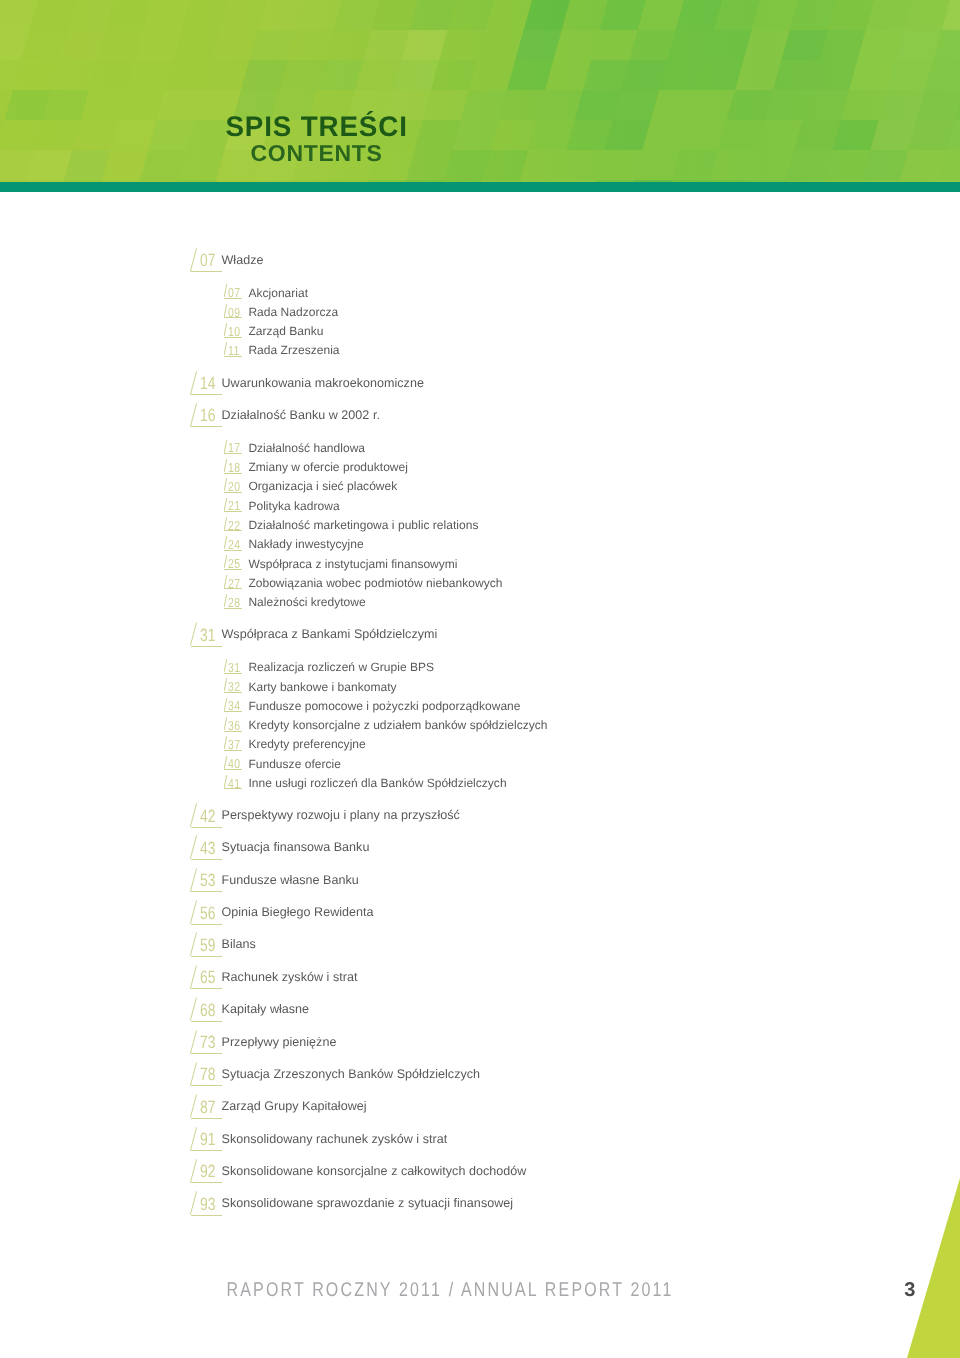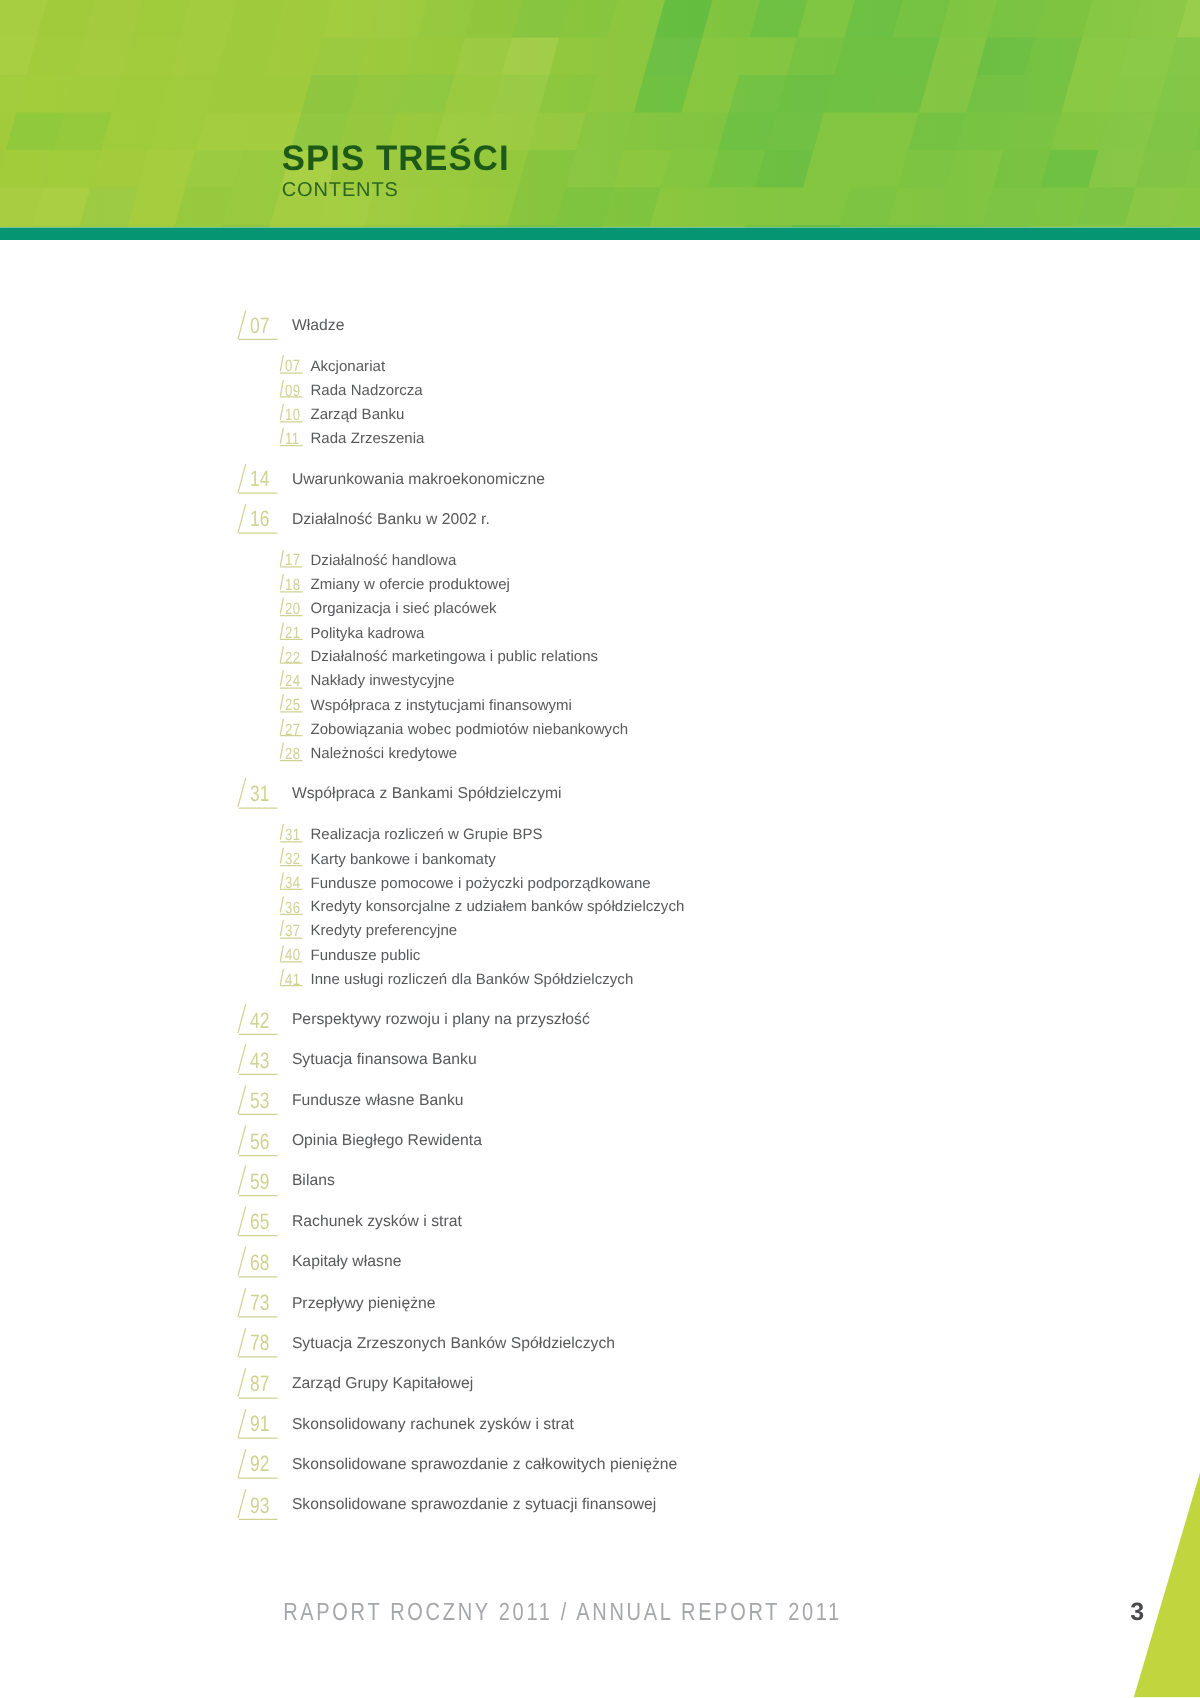--- a/index.html
+++ b/index.html
@@ -5,37 +5,37 @@
 <style>
   html,body{margin:0;padding:0;}
   body{width:960px;height:1358px;background:#ffffff;font-family:"Liberation Sans",sans-serif;overflow:hidden;position:relative;-webkit-font-smoothing:antialiased;text-rendering:geometricPrecision;}
   .page{position:absolute;inset:0;width:960px;height:1358px;overflow:hidden;background:#fff;will-change:transform;}
 
   
   .hdr{position:absolute;left:0;top:0;width:960px;height:182px;overflow:hidden;}
   .hdr svg{position:absolute;left:0;top:0;}
   .hdr-title{position:absolute;left:225.4px;top:114.2px;z-index:5;}
   .t-pl{font-family:"Liberation Sans",sans-serif;font-weight:bold;font-size:27.8px;letter-spacing:0.85px;transform:scaleY(1.02);transform-origin:0 100%;color:#1d5a18;line-height:26px;}
-  .t-en{font-family:"Liberation Sans",sans-serif;font-weight:normal;font-size:16px;letter-spacing:0.7px;color:#2b661f;line-height:22px;margin-top:2px;}
+  .t-en{font-family:"Liberation Sans",sans-serif;font-weight:bold;font-size:23px;letter-spacing:0.7px;color:#2b661f;line-height:22px;margin-top:2px;text-align:center;}
   .divider{position:absolute;left:0;top:182px;width:960px;height:10px;background:#059572;}
 
   
   .toc{position:absolute;left:0;top:0;width:960px;}
   .row{position:absolute;}
   .num{position:absolute;left:0;top:0;color:#d0d293;font-family:"Liberation Sans",sans-serif;}
   .num .slash{position:absolute;background:#d0d293;transform-origin:50% 50%;}
   .num .under{position:absolute;background:#d0d293;height:1px;}
   .num .digits{position:absolute;display:block;white-space:nowrap;transform-origin:0 100%;}
   .lbl{position:absolute;color:#58595b;font-family:"Liberation Sans",sans-serif;white-space:nowrap;}
 
   
   .lvl1 .slash{left:3.1px;top:0px;width:1.4px;height:23.6px;transform:rotate(15deg);}
   .lvl1 .under{left:1.0px;top:23.6px;width:31px;}
   .lvl1 .digits{left:10.6px;top:4.5px;font-size:17.8px;letter-spacing:0.1px;line-height:17.8px;transform:scaleX(0.78);}
-  .lvl1 .lbl{left:44px;top:5.0px;font-size:12.55px;line-height:14px;letter-spacing:0.03px;}
+  .lvl1 .lbl{left:32px;top:5.0px;font-size:12.55px;line-height:14px;letter-spacing:0.03px;}
 
   
   .lvl2 .slash{left:3.2px;top:3.2px;width:1.1px;height:12.6px;transform:rotate(11deg);}
   .lvl2 .under{left:1.5px;top:16.8px;width:18.0px;}
   .lvl2 .digits{left:6.1px;top:5.0px;font-size:13px;letter-spacing:0.4px;line-height:13px;transform:scaleX(0.81);}
   .lvl2 .lbl{left:26.4px;top:5.4px;font-size:12px;line-height:13px;letter-spacing:0.03px;}
 
   
   .footer{position:absolute;left:226.5px;top:1280.0px;font-size:16px;letter-spacing:2.16px;color:#a5a7aa;font-family:"Liberation Sans",sans-serif;transform:scaleY(1.24);transform-origin:0 0;}
   .pagenum{position:absolute;left:904.2px;top:1283.1px;font-size:20px;line-height:14.2px;font-weight:bold;color:#4a4a4c;font-family:"Liberation Sans",sans-serif;}
@@ -666,21 +666,21 @@
           <span class="under"></span>
         </span>
         <span class="lbl">Kredyty preferencyjne</span>
       </div>
       <div class="row lvl2" style="left:222px;top:752.35px">
         <span class="num">
           <span class="slash"></span>
           <span class="digits">40</span>
           <span class="under"></span>
         </span>
-        <span class="lbl">Fundusze public</span>
+        <span class="lbl">Fundusze ofercie</span>
       </div>
       <div class="row lvl2" style="left:222px;top:771.65px">
         <span class="num">
           <span class="slash"></span>
           <span class="digits">41</span>
           <span class="under"></span>
         </span>
         <span class="lbl">Inne usługi rozliczeń dla Banków Spółdzielczych</span>
       </div>
       <div class="row lvl1" style="left:189.5px;top:803.05px">
@@ -770,21 +770,21 @@
           <span class="under"></span>
         </span>
         <span class="lbl">Skonsolidowany rachunek zysków i strat</span>
       </div>
       <div class="row lvl1" style="left:189.5px;top:1158.90px">
         <span class="num">
           <span class="slash"></span>
           <span class="digits">92</span>
           <span class="under"></span>
         </span>
-        <span class="lbl">Skonsolidowane sprawozdanie z całkowitych pieniężne</span>
+        <span class="lbl">Skonsolidowane konsorcjalne z całkowitych dochodów</span>
       </div>
       <div class="row lvl1" style="left:189.5px;top:1191.25px">
         <span class="num">
           <span class="slash"></span>
           <span class="digits">93</span>
           <span class="under"></span>
         </span>
         <span class="lbl">Skonsolidowane sprawozdanie z sytuacji finansowej</span>
       </div>
     </div>

